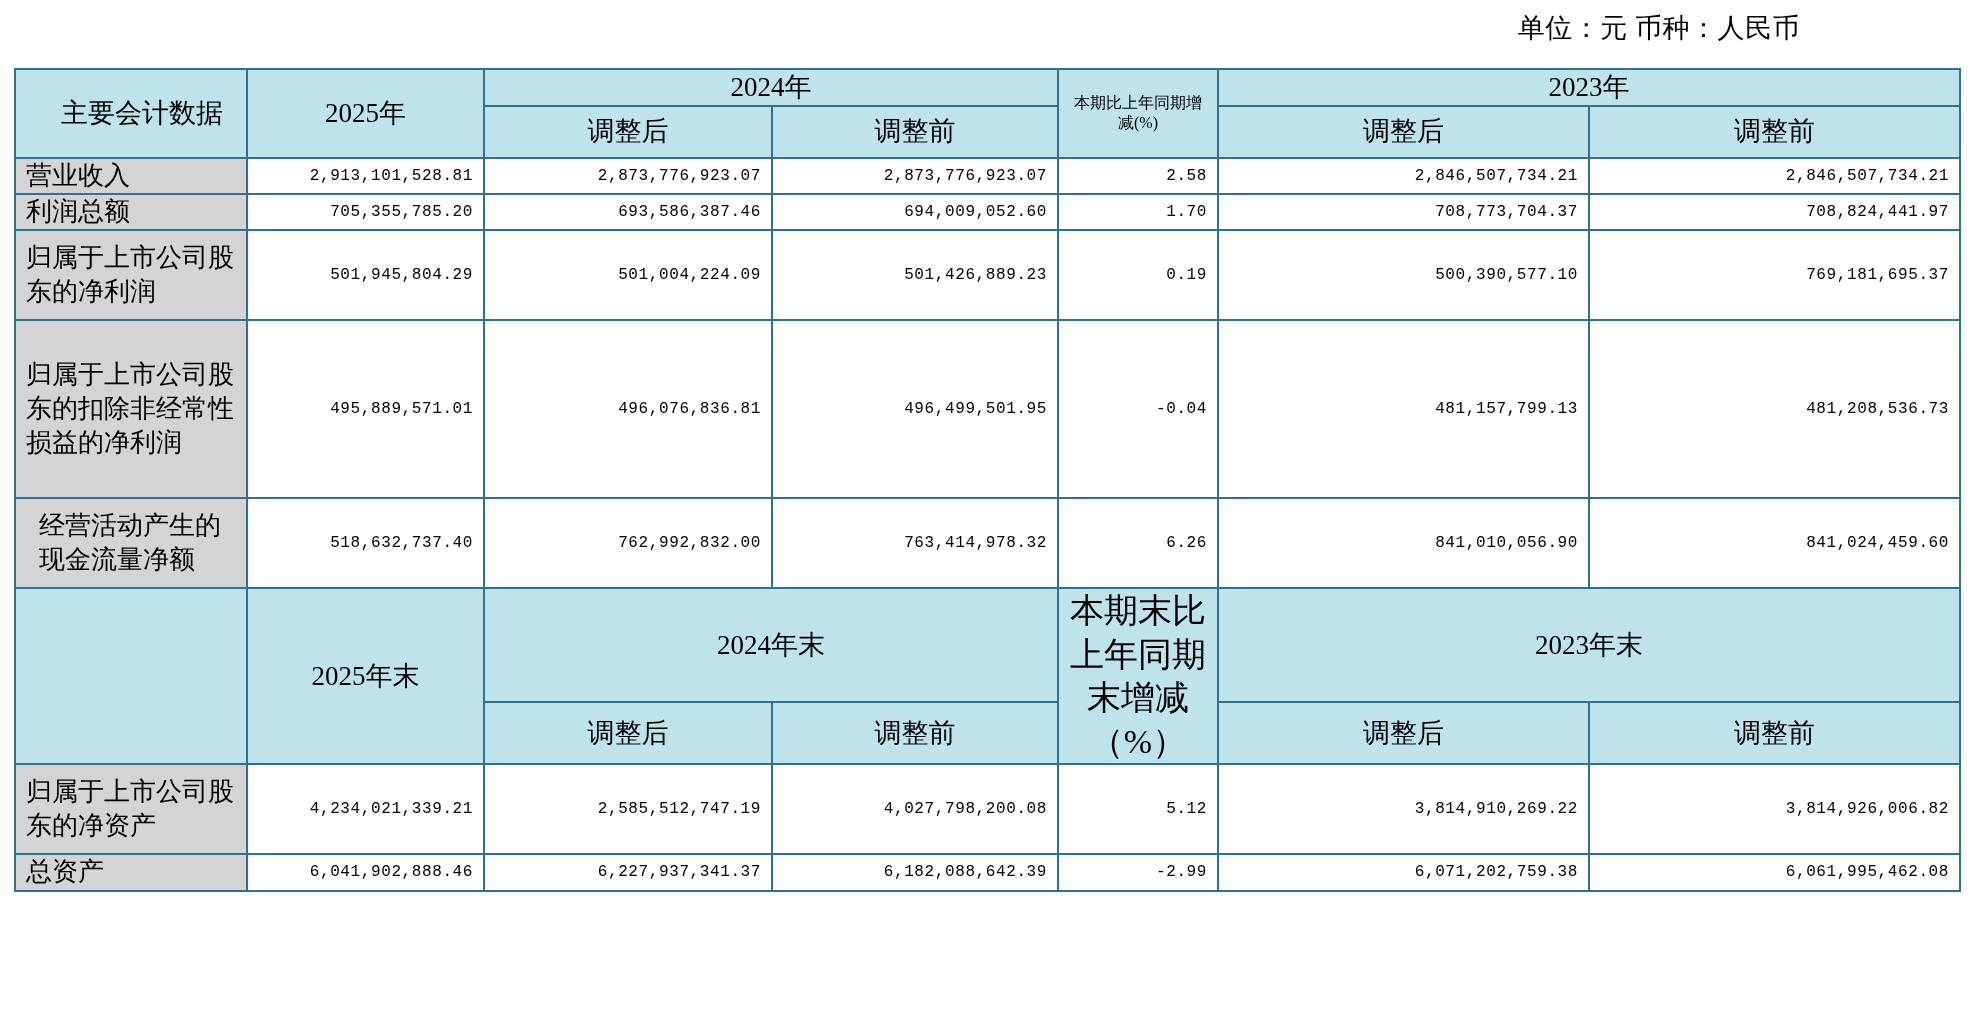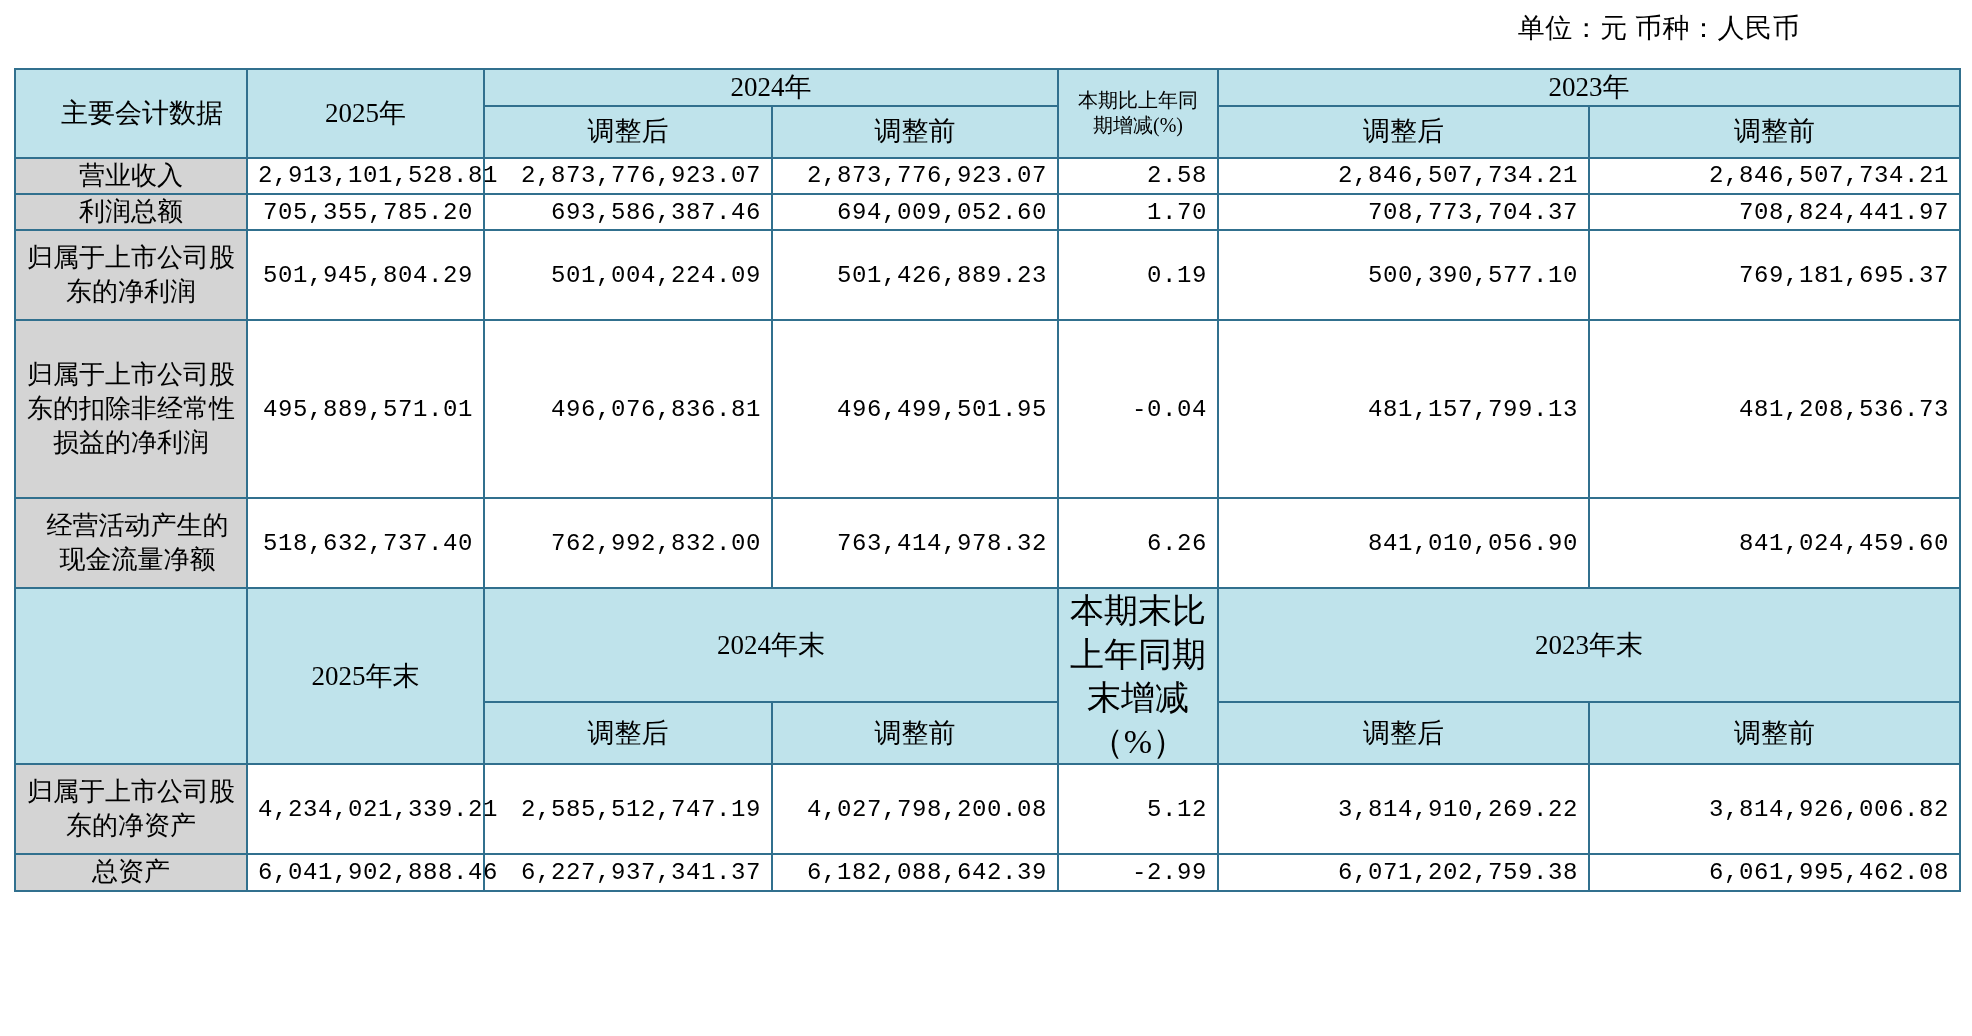--- a/index.html
+++ b/index.html
@@ -47,29 +47,29 @@
   }
   .hdr {
     background: #bfe3eb;
     text-align: center;
     font-weight: bold;
     font-size: 27px;
     line-height: 1.28;
   }
   .rowlabel {
     background: #d4d4d4;
-    text-align: center;
+    text-align: left;
     font-size: 26px;
     line-height: 1.32;
     padding: 8px 10px 8px 12px;
   }
   .num {
     text-align: right;
     font-family: "Liberation Mono", "DejaVu Sans Mono", monospace;
-    font-size: 24px;
+    font-size: 16px;
     letter-spacing: 0.6px;
     padding-right: 14px;
     white-space: nowrap;
   }
   .h-emptylabel {
     background: #bfe3eb;
   }
   col.c0 { width: 232px; }
   col.c1 { width: 237px; }
   col.c2 { width: 288px; }
@@ -94,21 +94,21 @@
         <col class="c4">
         <col class="c5">
         <col class="c6">
     </colgroup>
     <tbody>
 
       <tr>
         <td class="hdr" rowspan="2" style="height:54px;padding-left:32px;">主要会计数据</td>
         <td class="hdr" rowspan="2">2025年</td>
         <td class="hdr" colspan="2">2024年</td>
-        <td class="hdr" rowspan="2" style="font-size:20px;">本期比上年同期增减(%)</td>
+        <td class="hdr" rowspan="2" style="font-size:16px;">本期比上年同期增减(%)</td>
         <td class="hdr" colspan="2">2023年</td>
       </tr>
       <tr>
         <td class="hdr" style="height:50px;">调整后</td>
         <td class="hdr">调整前</td>
         <td class="hdr">调整后</td>
         <td class="hdr">调整前</td>
       </tr>
 
       <tr>

